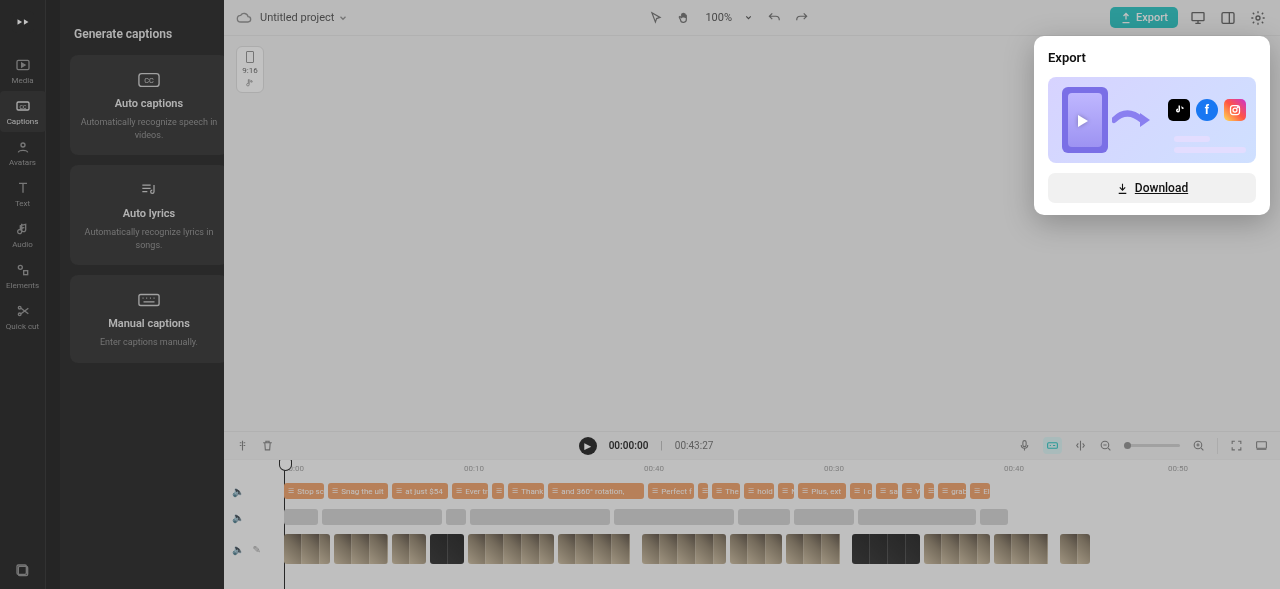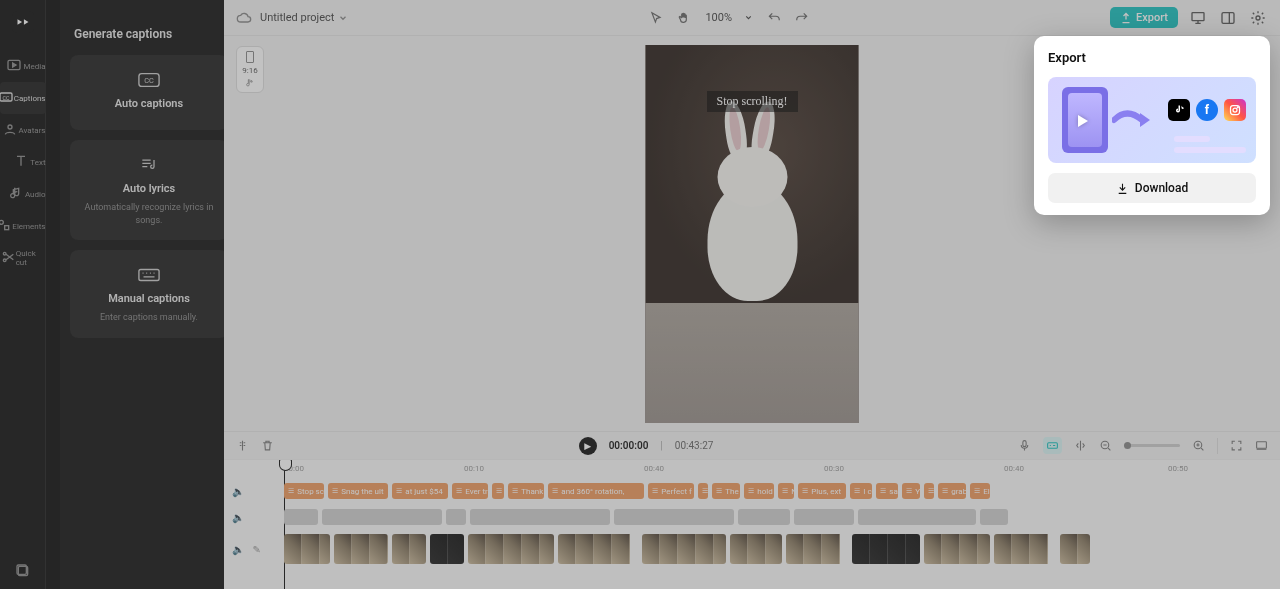--- a/index.html
+++ b/index.html
@@ -5,21 +5,21 @@
 * { box-sizing: border-box; margin: 0; padding: 0; font-family: -apple-system, BlinkMacSystemFont, "Segoe UI", Roboto, Arial, sans-serif; }
 html, body { width: 1280px; height: 589px; overflow: hidden; background: #0f0f0f; }
 
 
 .rail {
   position: absolute; left: 0; top: 0; width: 46px; height: 100%;
   background: #121212; border-right: 1px solid #222;
   display: flex; flex-direction: column; align-items: center; padding-top: 8px;
 }
 .rail .logo { width: 28px; height: 28px; border-radius: 6px; display:flex; align-items:center; justify-content:center; margin-bottom: 14px; }
-.rail .rail-item { width: 46px; padding: 6px 0; display: flex; flex-direction: row; align-items: center; color: #8c8c8c; font-size: 8px; cursor: pointer; justify-content: flex-end; }
+.rail .rail-item { width: 46px; padding: 6px 0; display: flex; flex-direction: column; align-items: center; color: #8c8c8c; font-size: 8px; cursor: pointer; }
 .rail .rail-item.active { background: #1e1e1e; color: #ddd; border-radius: 4px; }
 .rail .rail-item .ic { width: 18px; height: 18px; margin-bottom: 2px; display:flex; align-items:center; justify-content:center; }
 .rail .spacer { flex: 1; }
 .rail .bottom-item { padding-bottom: 10px; color:#8c8c8c; cursor:pointer; }
 
 
 .captions-panel {
   position: absolute; left: 60px; top: 0; width: 178px; height: 100%;
   background: #141414; padding: 21px 10px;
 }
@@ -150,21 +150,21 @@
 .soc.ig { background:linear-gradient(45deg,#fd5,#f54,#c3c); }
 .promo .lines { position:absolute; right:10px; bottom:10px; width:72px; }
 .promo .lines div { height:6px; background:#e3ddff; border-radius:3px; margin-top:5px; }
 .promo .lines div:first-child { width:50%; }
 
 .panel-btn {
   width:100%; height:30px; border-radius:7px; font-size:12px; font-weight:500;
   display:flex; align-items:center; justify-content:center; gap:6px; cursor:pointer; border:none;
 }
 .panel-btn.publish { background:#000; color:#fff; margin-bottom:8px; }
-.panel-btn.download { background:#f1f1f1; color:#111; }
+.panel-btn.download { background:#f1f1f1; color:#111;text-decoration:underline; }
 
 svg { display:block; }
 </style>
 </head>
 <body>
 
 <div class="rail">
   <div class="logo">
     <svg width="22" height="22" viewBox="0 0 24 24">
         <rect width="24" height="24" rx="5" fill="#111"></rect>
@@ -245,20 +245,21 @@
 <div class="captions-panel">
   <h2>Generate captions</h2>
   <div class="card">
     <span class="card-ic">
         <svg width="22" height="16" viewBox="0 0 24 16" fill="none" stroke="currentColor" stroke-width="1.5">
           <rect x="1" y="1" width="22" height="14" rx="3"></rect>
           <text x="12" y="11" font-size="8" text-anchor="middle" fill="currentColor" stroke="none">CC</text>
         </svg>
       </span>
     <div class="card-title">Auto captions</div>
+    <div class="card-sub">Automatically recognize speech in videos.</div>
   </div>
   <div class="card">
     <span class="card-ic">
         <svg width="20" height="20" viewBox="0 0 24 24" fill="none" stroke="currentColor" stroke-width="1.5">
           <path d="M4 6h10M4 10h10M4 14h6"></path>
           <path d="M18 6v8a2 2 0 11-2-2"></path>
         </svg>
       </span>
     <div class="card-title">Auto lyrics</div>
     <div class="card-sub">Automatically recognize lyrics in songs.</div>
@@ -347,31 +348,20 @@
     </div>
   </div>
 
   <div class="preview-wrap">
     <div class="ratio-chip">
       <div class="r-rect"></div>
       <span>9:16</span>
       <svg width="10" height="10" viewBox="0 0 24 24" fill="none" stroke="#888" stroke-width="2">
           <path d="M10 4v12a3 3 0 11-2-2.8V4h2zM12 4c1 2 3 3 5 3v3c-2 0-4-1-5-2"></path>
         </svg>
-    </div>
-    <div class="video-frame">
-      <div class="wall"></div>
-        <div class="floor"></div>
-      <div class="bunny">
-        <div class="ear1"></div>
-          <div class="ear2"></div>
-          <div class="head"></div>
-          <div class="body"></div>
-      </div>
-      <div class="caption-overlay">Stop scrolling!</div>
     </div>
   </div>
 
   <div class="timeline-bar">
     <div class="tools-left">
       <span class="tl-icon">
           <svg width="13" height="13" viewBox="0 0 24 24" fill="none" stroke="currentColor" stroke-width="2">
             <path d="M12 3v18M7 7h3M7 12h3M14 7h3M14 12h3"></path>
           </svg>
         </span>

